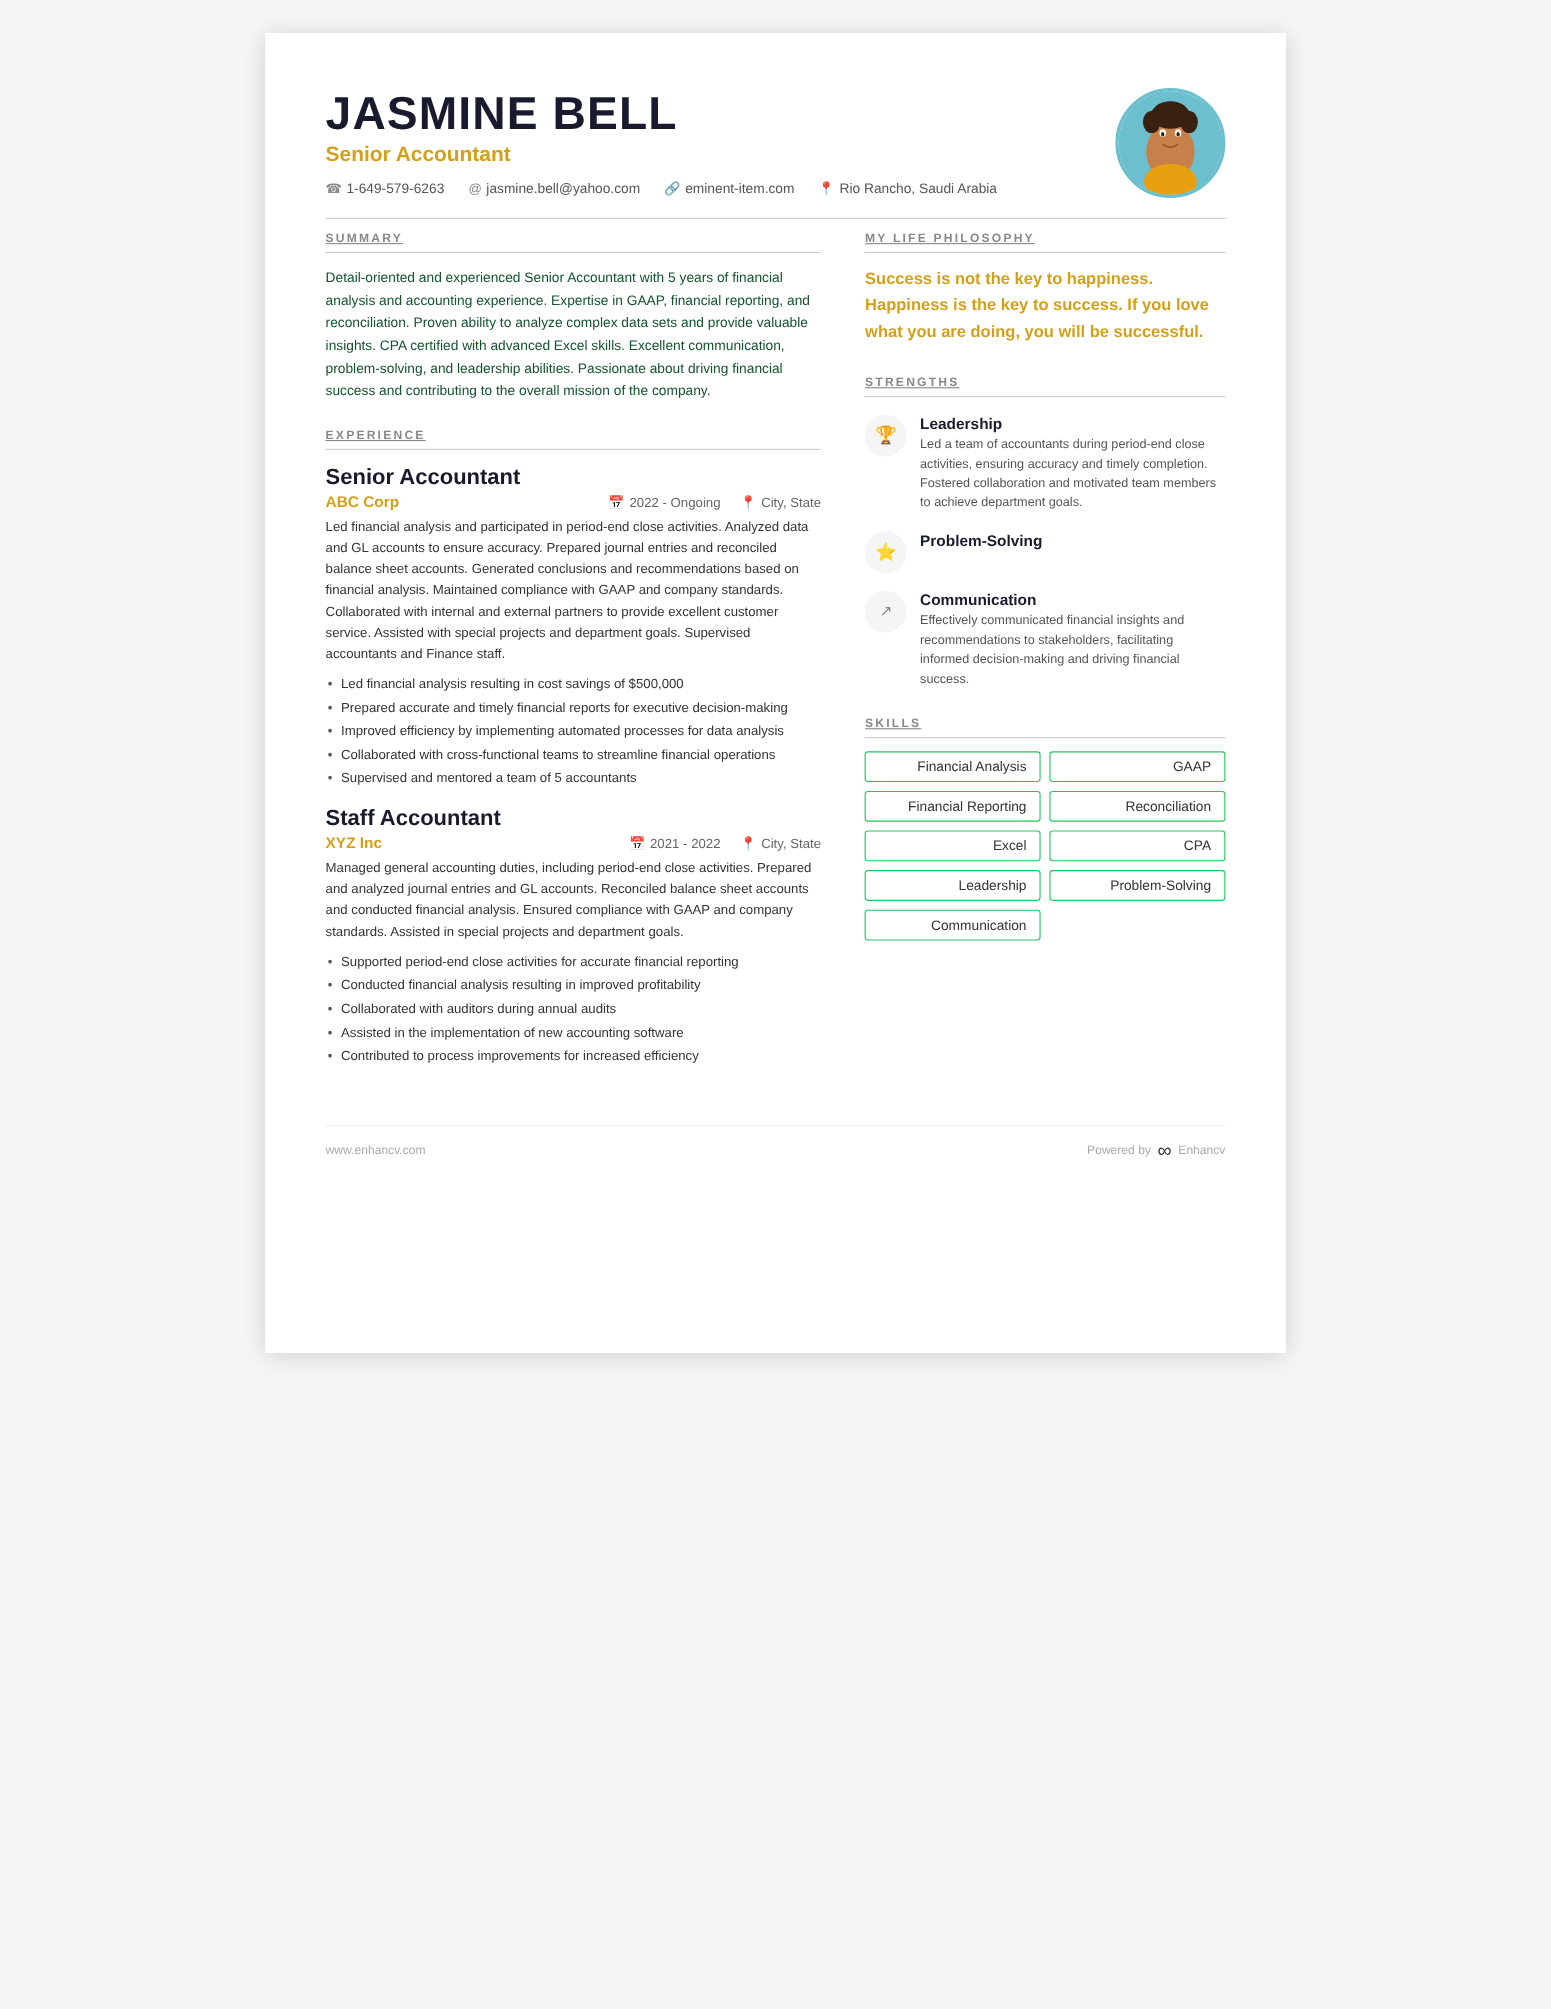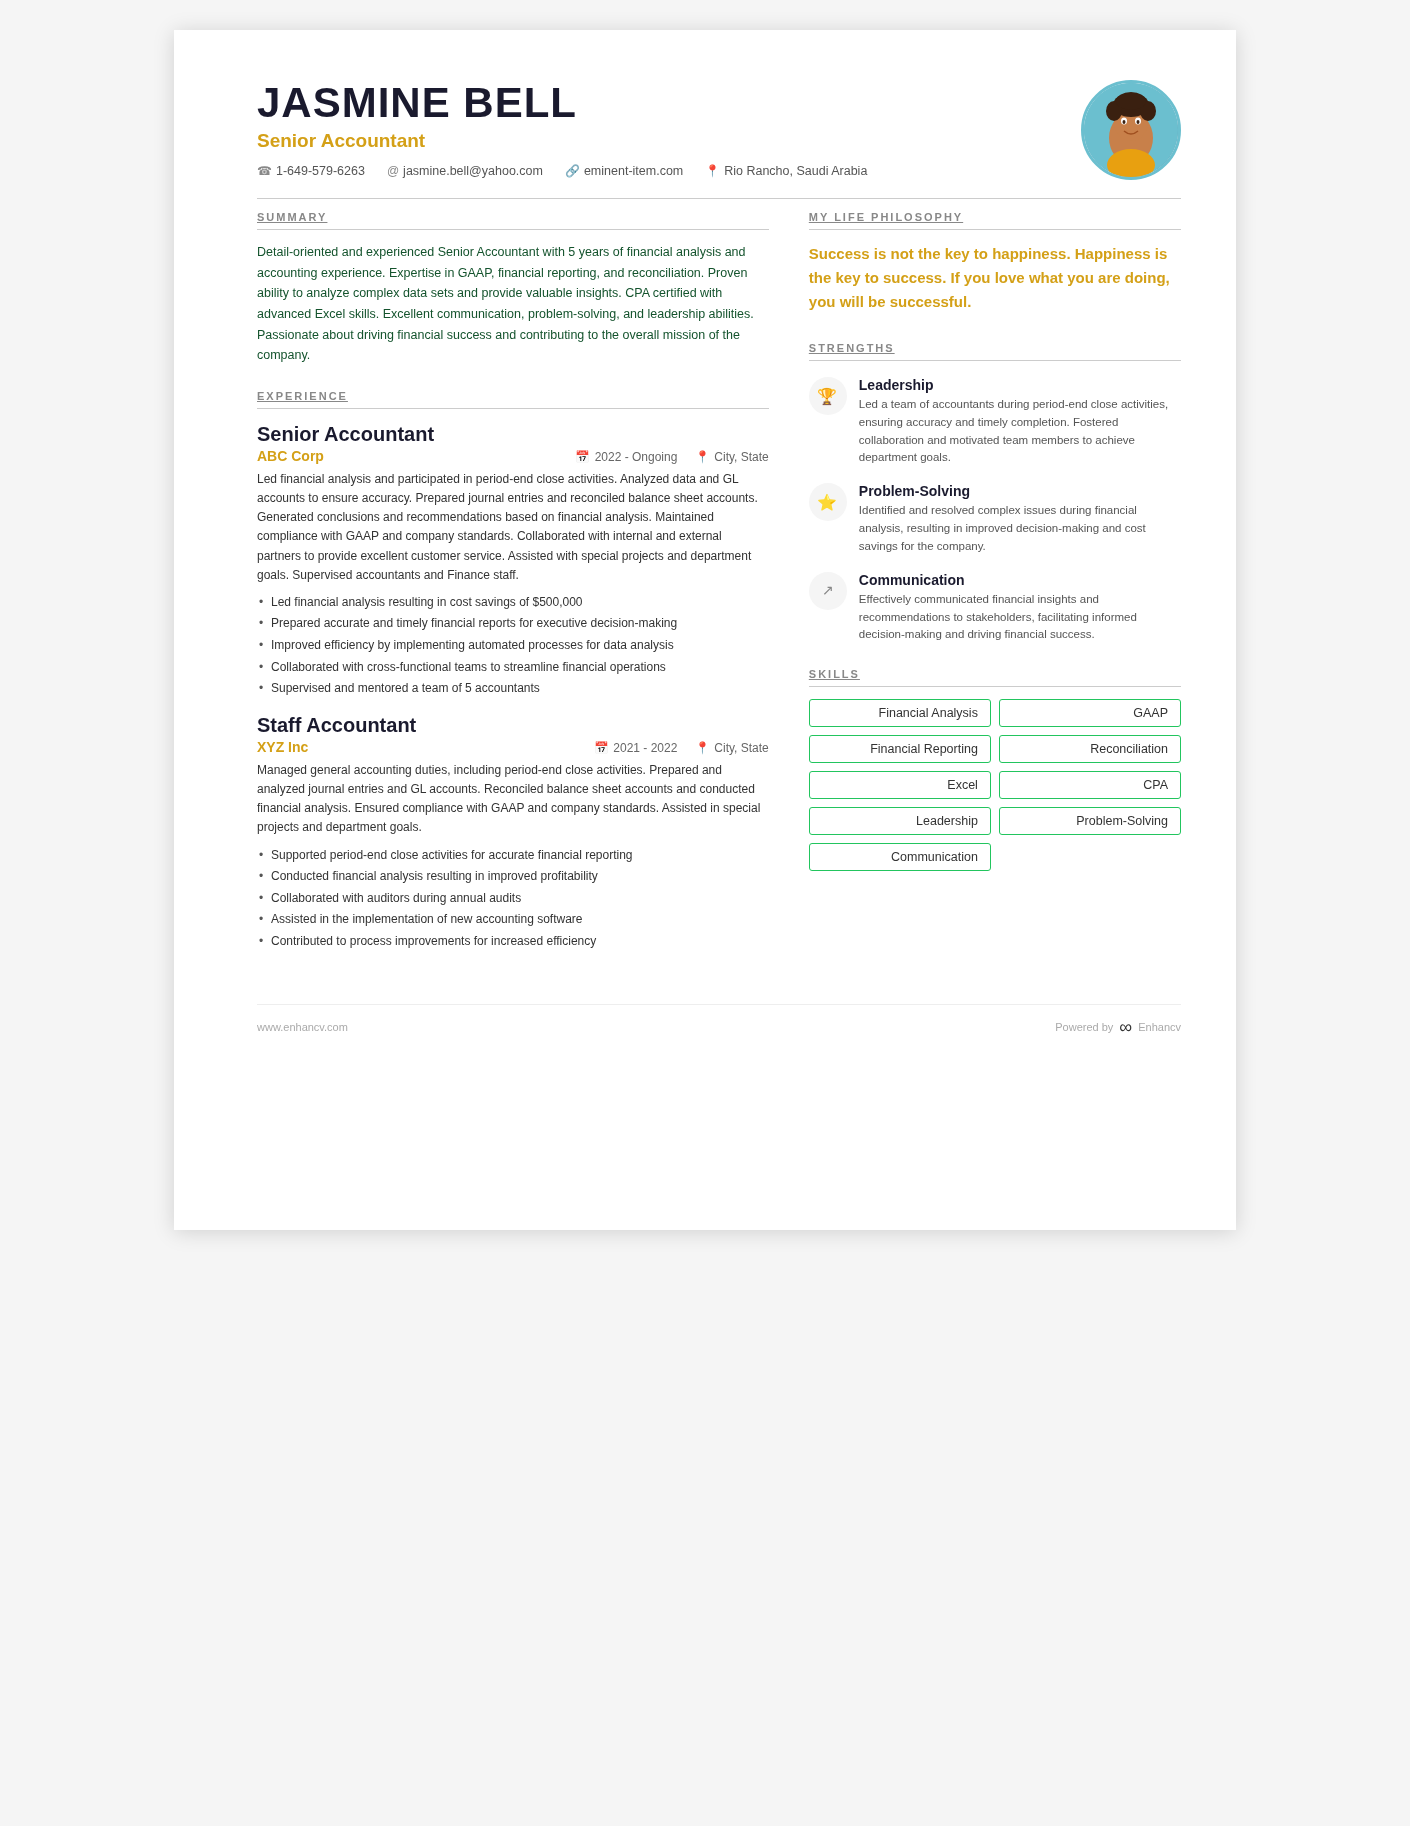--- a/index.html
+++ b/index.html
@@ -5,23 +5,23 @@
     * { box-sizing: border-box; margin: 0; padding: 0; }
     body {
       font-family: 'Georgia', serif;
       background: #f5f5f5;
       display: flex;
       justify-content: center;
       padding: 30px 0;
     }
     .resume-page {
       background: #ffffff;
-      width: 1062px;
+      width: 928px;
       min-height: 1200px;
-      padding: 50px 55px 50px 83px;
+      padding: 50px 55px 50px 55px;
       box-shadow: 0 2px 20px rgba(0,0,0,0.15);
       position: relative;
     }
     
     .header {
       display: flex;
       align-items: flex-start;
       justify-content: space-between;
       margin-bottom: 18px;
     }
@@ -382,21 +382,20 @@
           <div class="strength-desc">Led a team of accountants during period-end close activities, ensuring accuracy and timely completion. Fostered collaboration and motivated team members to achieve department goals.</div>
         </div>
       </div>
 
       <div class="strength-item">
         <div class="strength-icon-wrap">
           <span>⭐</span>
         </div>
         <div class="strength-content">
           <div class="strength-name">Problem-Solving</div>
-          <div class="strength-desc">Identified and resolved complex issues during financial analysis, resulting in improved decision-making and cost savings for the company.</div>
         </div>
       </div>
 
       <div class="strength-item">
         <div class="strength-icon-wrap">
           <span style="font-size:14px; color:#888;">↗</span>
         </div>
         <div class="strength-content">
           <div class="strength-name">Communication</div>
           <div class="strength-desc">Effectively communicated financial insights and recommendations to stakeholders, facilitating informed decision-making and driving financial success.</div>

